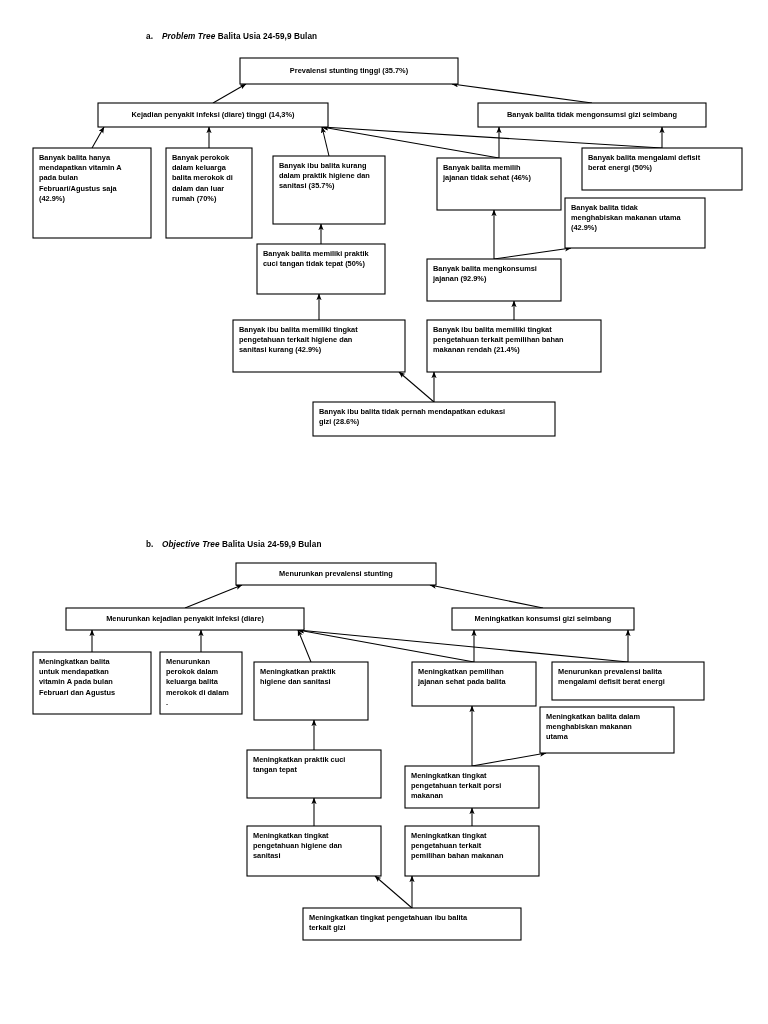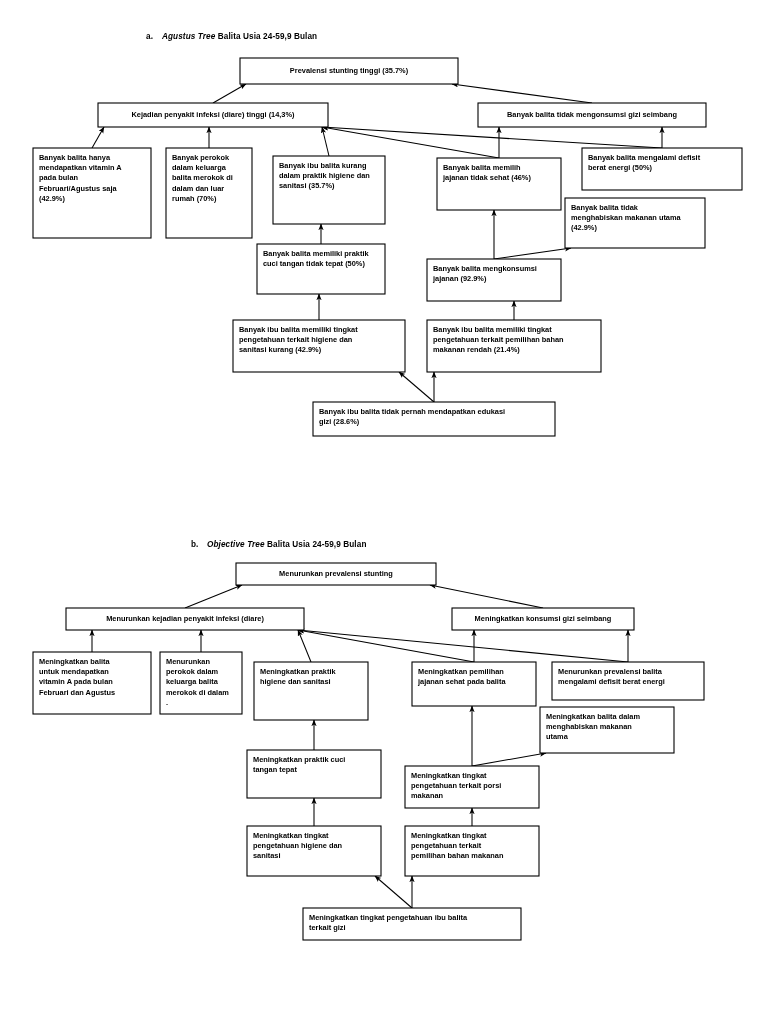--- a/index.html
+++ b/index.html
@@ -13,24 +13,24 @@
   .edge{stroke:#000000;stroke-width:1.05;fill:none;}
   .btxt{font-family:"Liberation Sans",sans-serif;font-size:7.4px;font-weight:bold;fill:#000;}
   .btxt.center{text-anchor:middle;}
 </style>
 </head>
 <body>
 
 <div class="page">
 
   <div class="caption" style="left:146px;top:32px;">
-    <span class="lbl">a.</span><span class="it">Agustus Tree</span> <span>Balita Usia 24-59,9 Bulan</span>
+    <span class="lbl">a.</span><span class="it">Problem Tree</span> <span>Balita Usia 24-59,9 Bulan</span>
   </div>
 
-  <div class="caption" style="left:146px;top:540px;margin-left:45px;">
+  <div class="caption" style="left:146px;top:540px;">
     <span class="lbl">b.</span><span class="it">Objective Tree</span> <span>Balita Usia 24-59,9 Bulan</span>
   </div>
 
   <svg class="tree" id="tree-svg" viewBox="0 0 768 1024">
     <defs>
       <marker id="arrowhead" markerWidth="7" markerHeight="7" refX="6.2" refY="2.6" orient="auto" markerUnits="userSpaceOnUse">
         <path d="M0,0 L6.6,2.6 L0,5.2 L1.6,2.6 Z" fill="#000"></path>
       </marker>
     </defs>
     <g id="edges-layer">

